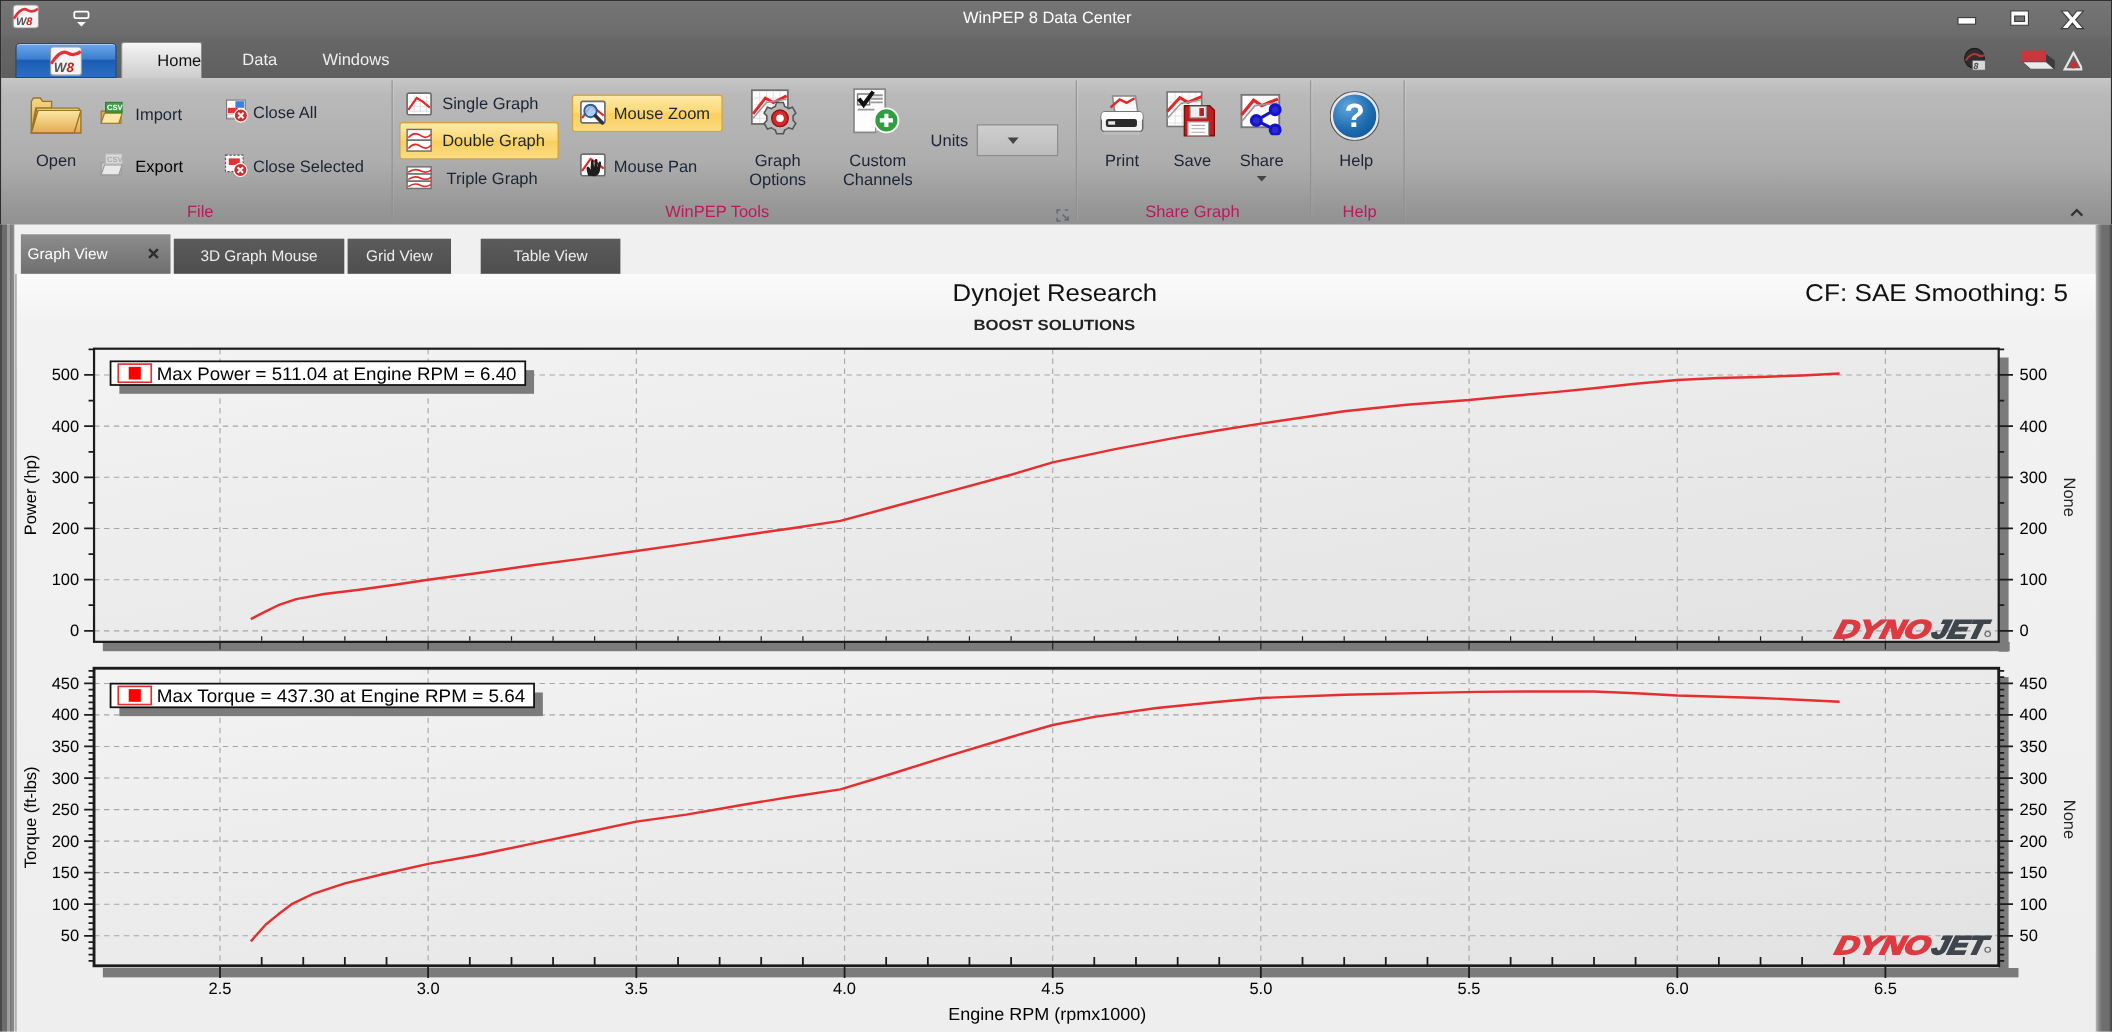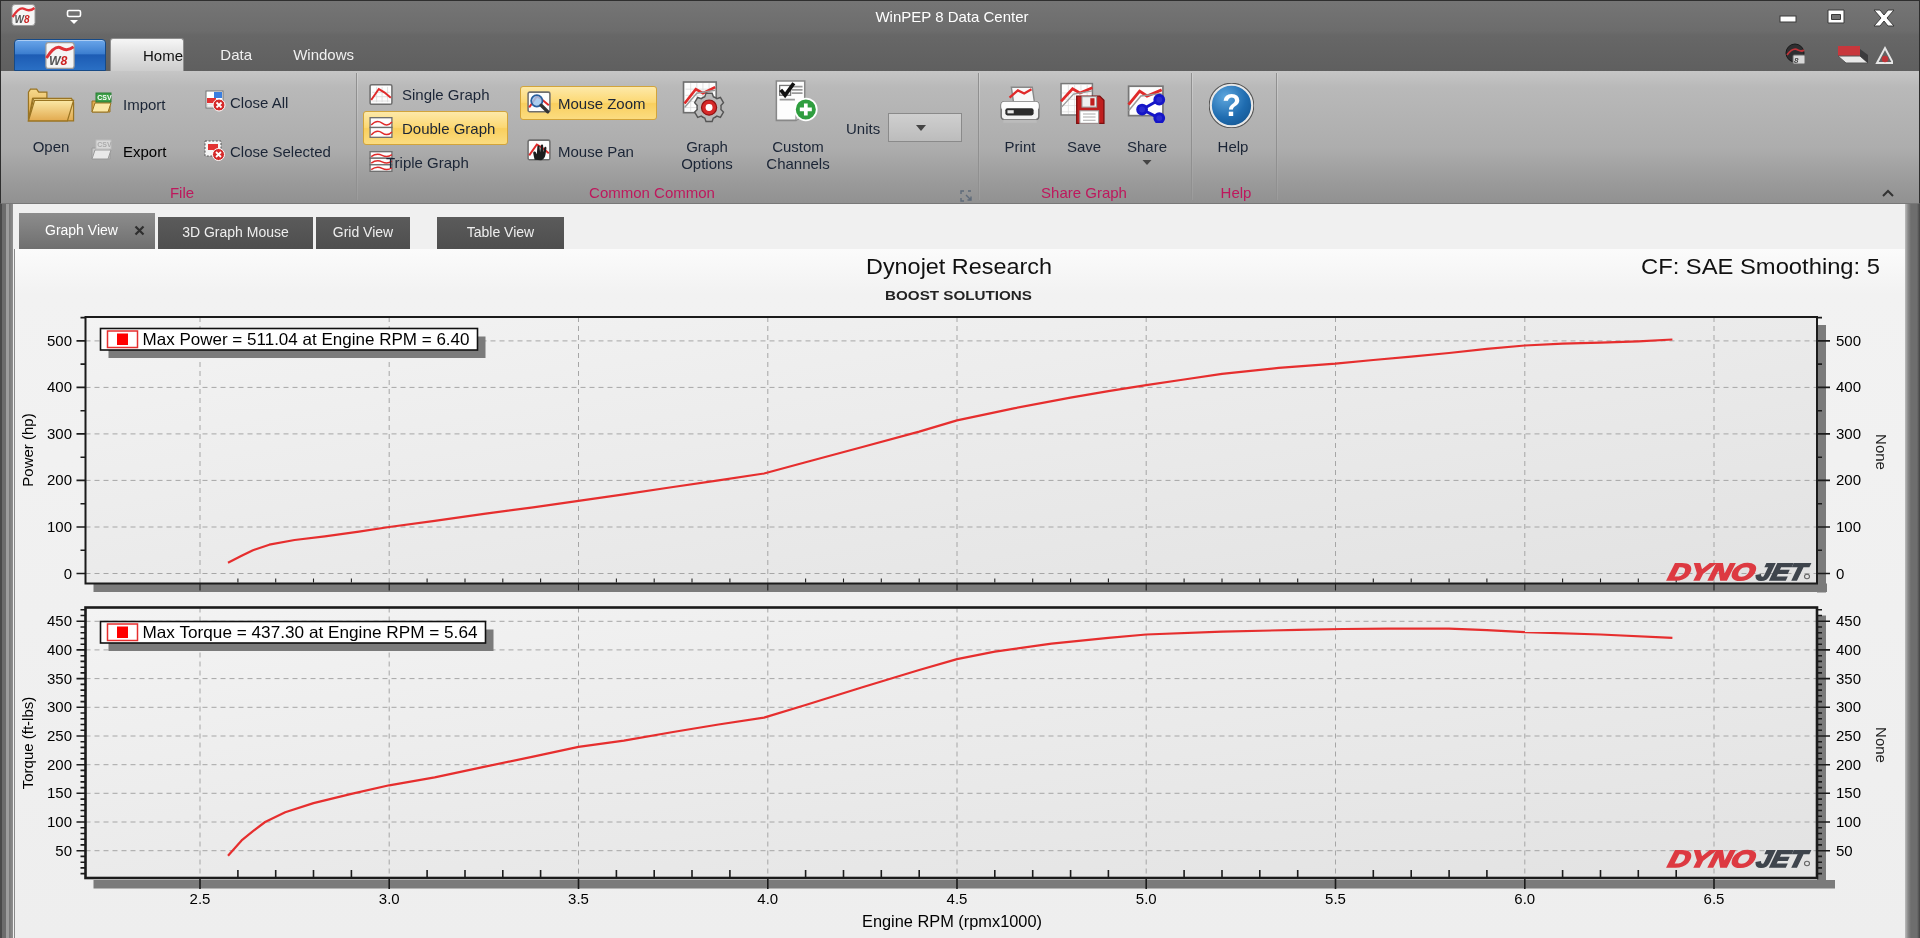--- a/index.html
+++ b/index.html
@@ -70,21 +70,21 @@
 <path d="M98 20 L106 5 L114 20 Z" transform="translate(-4,0)"></path>
 </g>
 <circle cx="102" cy="16" r="3.2" fill="#c03338"></circle>
 </svg>
 <div id="ribbon" class="abs"></div>
 <div class="abs gsep" style="left:356px;top:73px"></div>
 <div class="abs gsep" style="left:978px;top:73px"></div>
 <div class="abs gsep" style="left:1191px;top:73px"></div>
 <div class="abs gsep" style="left:1276px;top:73px"></div>
 <div class="abs glabel" style="left:60px;top:184px;width:244px">File</div>
-<div class="abs glabel" style="left:478px;top:184px;width:348px">Common Common</div>
+<div class="abs glabel" style="left:478px;top:184px;width:348px">WinPEP Tools</div>
 <div class="abs glabel" style="left:984px;top:184px;width:200px">Share Graph</div>
 <div class="abs glabel" style="left:1196px;top:184px;width:80px">Help</div>
 <svg class="abs" style="left:960px;top:190px" width="14" height="13" viewBox="0 0 14 13">
 <path d="M1 4 V1 H4 M8 1 h3 M1 8 v3 h3" stroke="#5f6b7a" fill="none" stroke-width="1.4"></path>
 <path d="M6 5 l5 5 M11 6.5 V10 H7.5" stroke="#5f6b7a" fill="none" stroke-width="1.4"></path>
   </svg>
 <svg class="abs" style="left:1880px;top:188px" width="16" height="12" viewBox="0 0 16 12">
 <path d="M3 8 L8 3 L13 8" fill="none" stroke="#333" stroke-width="2"></path>
   </svg>
 <div id="bl" class="abs"></div>
@@ -150,21 +150,21 @@
   </svg>
 <div class="abs btxt" style="left:402px;top:120px">Double Graph</div>
 <svg class="abs" style="left:369px;top:150px" width="24" height="23" viewBox="0 0 22 20">
     <rect x="1" y="1.0" width="20" height="6.0" fill="#fdfdfd" stroke="#6e6e6e" stroke-width="1.2"></rect>
     <path d="M2 5.5 Q7 1.9 12 4.3 T21 3.7" fill="none" stroke="#e02a2a" stroke-width="1.3"></path>
     <rect x="1" y="7.0" width="20" height="6.0" fill="#fdfdfd" stroke="#6e6e6e" stroke-width="1.2"></rect>
     <path d="M2 11.5 Q7 7.9 12 10.3 T21 9.7" fill="none" stroke="#e02a2a" stroke-width="1.3"></path>
     <rect x="1" y="13.0" width="20" height="6.0" fill="#fdfdfd" stroke="#6e6e6e" stroke-width="1.2"></rect>
     <path d="M2 17.5 Q7 13.9 12 16.3 T21 15.7" fill="none" stroke="#e02a2a" stroke-width="1.3"></path>
   </svg>
-<div class="abs btxt" style="left:386px;top:154px">Triple Graph</div>
+<div class="abs btxt" style="left:406px;top:154px">Triple Graph</div>
 <div class="abs sel" style="left:520px;top:86px;width:137px;height:34px"></div>
 <svg class="abs" style="left:527px;top:91px" width="24" height="23" viewBox="0 0 22 21">
     <rect x="1" y="1" width="20" height="18" rx="1.5" fill="#fdfdfd" stroke="#6e6e6e" stroke-width="1.4"></rect>
 <path d="M2 15 L9 5 L14 8 L20 13" fill="none" stroke="#e02a2a" stroke-width="1.8"></path>
 <circle cx="9" cy="9" r="5.2" fill="#9ec7ef" stroke="#2a5f9e" stroke-width="1.6" fill-opacity=".85"></circle>
 <path d="M13 13 L19 19" stroke="#333" stroke-width="3" stroke-linecap="round"></path>
   </svg>
 <div class="abs btxt" style="left:558px;top:95px">Mouse Zoom</div>
 <svg class="abs" style="left:527px;top:139px" width="24" height="23" viewBox="0 0 22 21">
     <rect x="1" y="1" width="20" height="18" rx="1.5" fill="#fdfdfd" stroke="#6e6e6e" stroke-width="1.4"></rect>
@@ -246,21 +246,21 @@
 <stop offset="0" stop-color="#5ea6dd"></stop>
         <stop offset=".55" stop-color="#1f6cb0"></stop>
         <stop offset="1" stop-color="#114f88"></stop>
       </radialGradient>
     </defs>
 <circle cx="22" cy="22" r="20.5" fill="url(#hg)" stroke="#e8e8e8" stroke-width="2.6"></circle>
 <circle cx="22" cy="22" r="21.8" fill="none" stroke="#555" stroke-width="1"></circle>
 <text x="22" y="32" text-anchor="middle" font-size="30" font-weight="bold" fill="#fff" font-family="Liberation Sans,sans-serif">?</text>
   </svg>
 <div class="abs btxt big" style="left:1211px;top:138px;width:44px">Help</div>
-<div id="vtab1" class="abs vtab" style="left:19px;width:136px;text-align:left;padding-left:26px">Graph View<svg style="position:absolute;right:10px;top:12px" width="11" height="11" viewBox="0 0 11 11">
+<div id="vtab1" class="abs vtab" style="left:19px;width:136px;text-align:left;padding-left:6px">Graph View<svg style="position:absolute;right:10px;top:12px" width="11" height="11" viewBox="0 0 11 11">
       <path d="M1.5 1.5 l8 8 M9.5 1.5 l-8 8" stroke="#2e2e2e" stroke-width="2.2"></path>
     </svg></div>
 <div class="abs vtab" style="left:158px;width:155px">3D Graph Mouse</div>
 <div class="abs vtab" style="left:316px;width:94px">Grid View</div>
 <div class="abs vtab" style="left:437px;width:127px">Table View</div>
 <div id="panel" class="abs"></div>
 <svg class="abs" style="left:0;top:0" width="1920" height="938" viewBox="0 0 1920 938">
     <defs>
       <linearGradient id="pg" x1="0" y1="0" x2="1" y2="1">
 <stop offset="0" stop-color="#f3f3f3"></stop>

